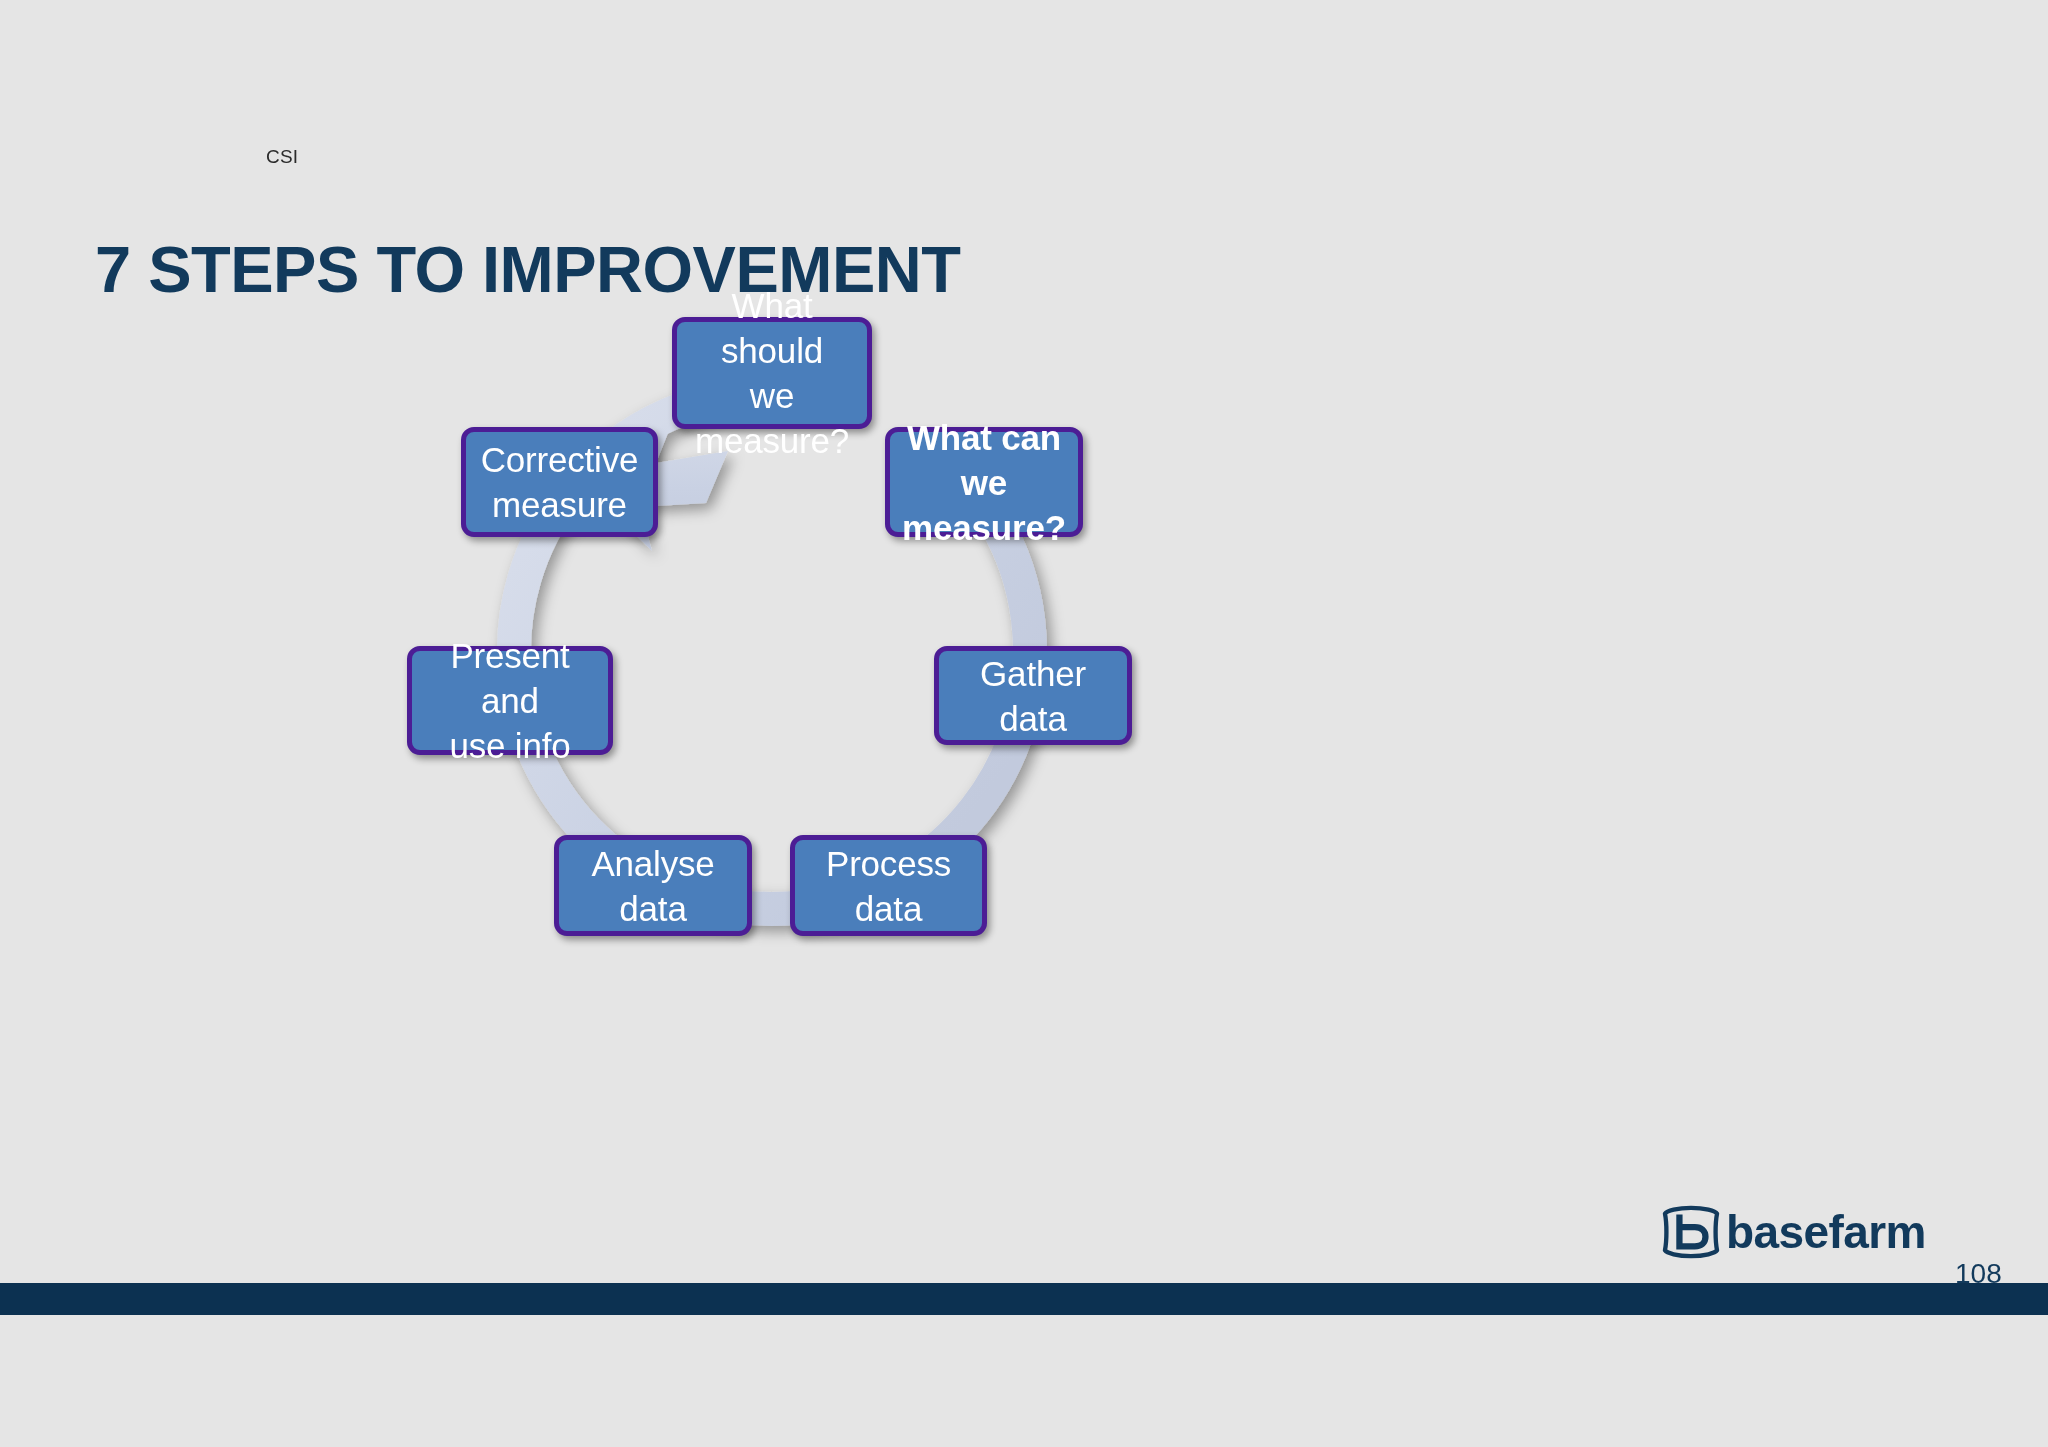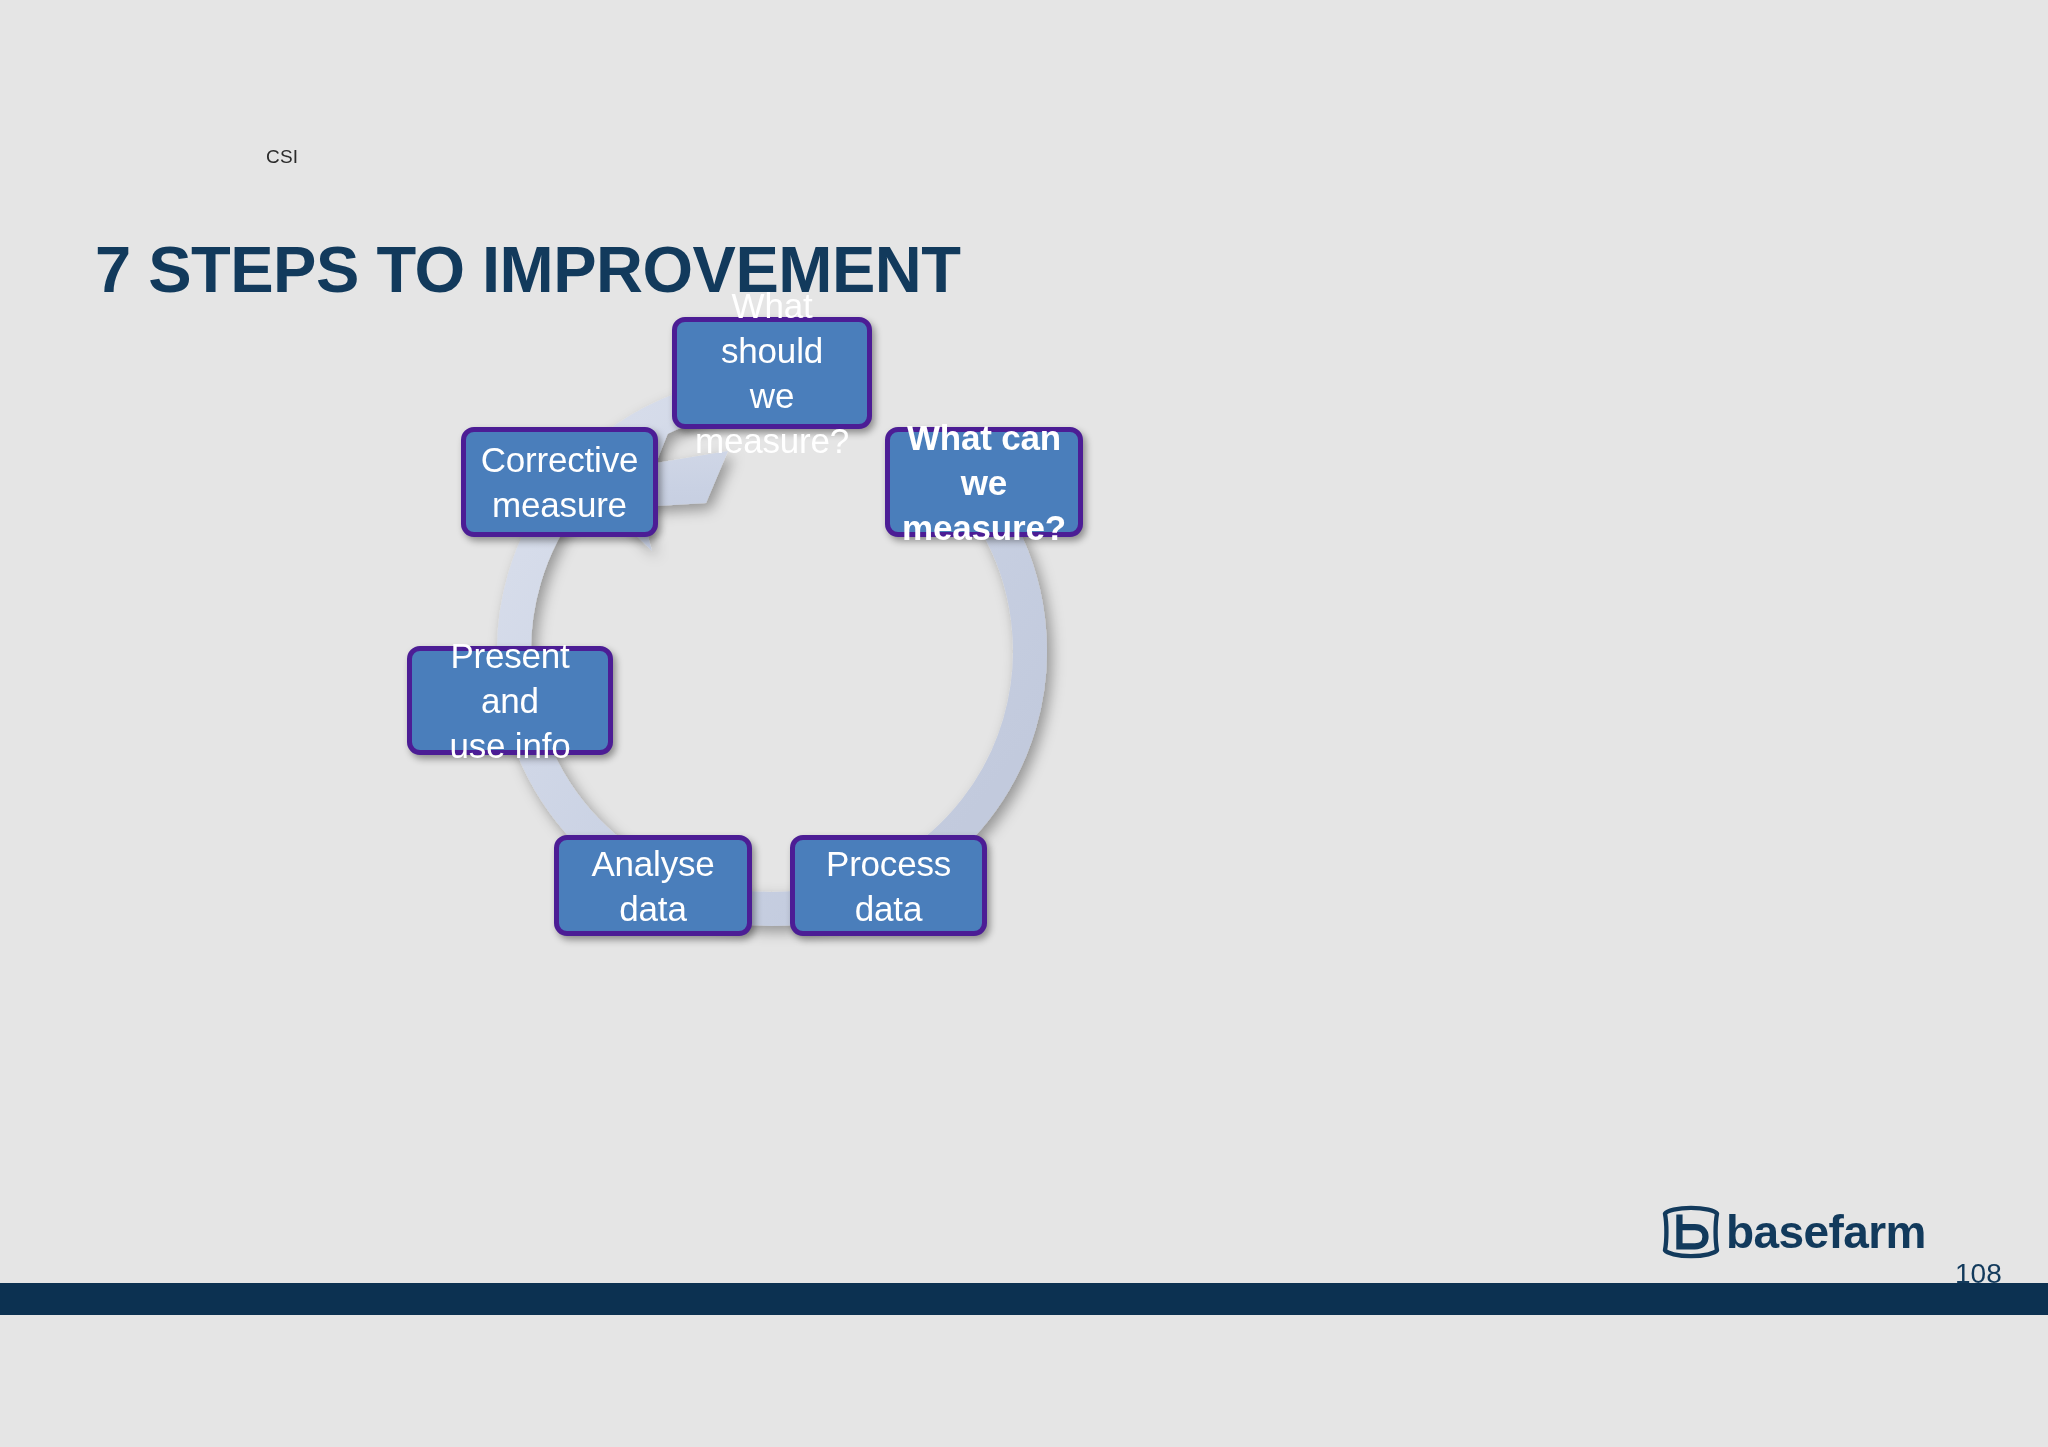--- a/index.html
+++ b/index.html
@@ -175,20 +175,25 @@
       </div>
     </div>
 
     <div class="step step-1">
       <div>
         <span>What can we</span>
         <span>measure?</span>
       </div>
     </div>
 
+    <div class="step step-2">
+      <div>
+        <span>Gather data</span>
+      </div>
+    </div>
 
     <div class="step step-3">
       <div>
         <span>Process data</span>
       </div>
     </div>
 
     <div class="step step-4">
       <div>
         <span>Analyse data</span>

